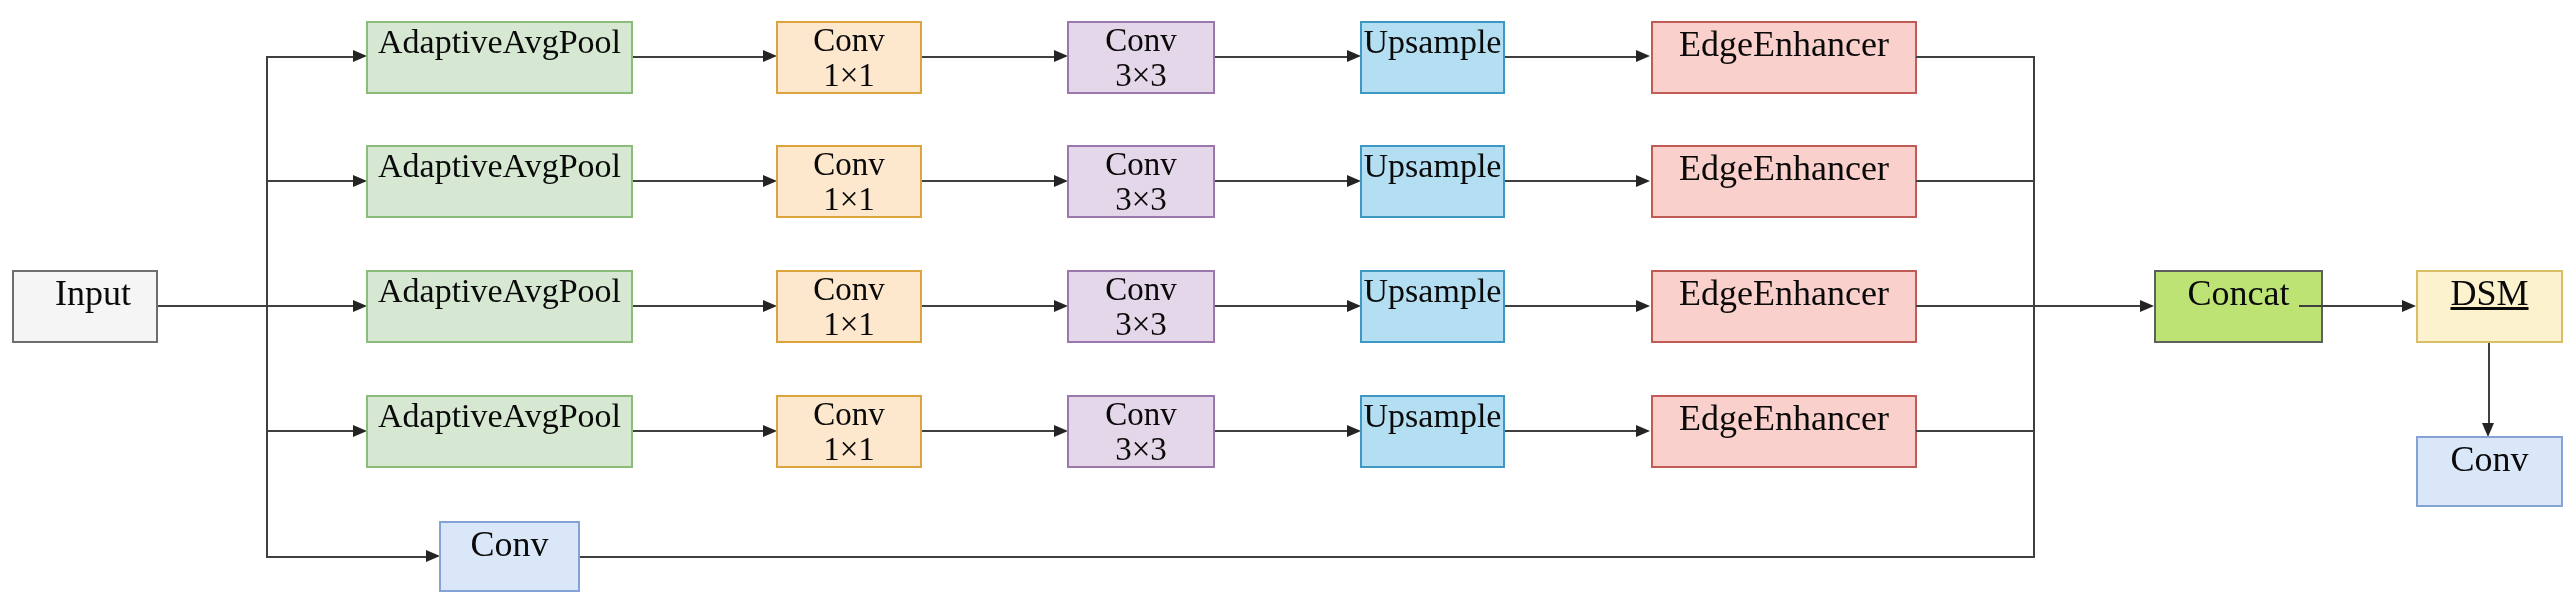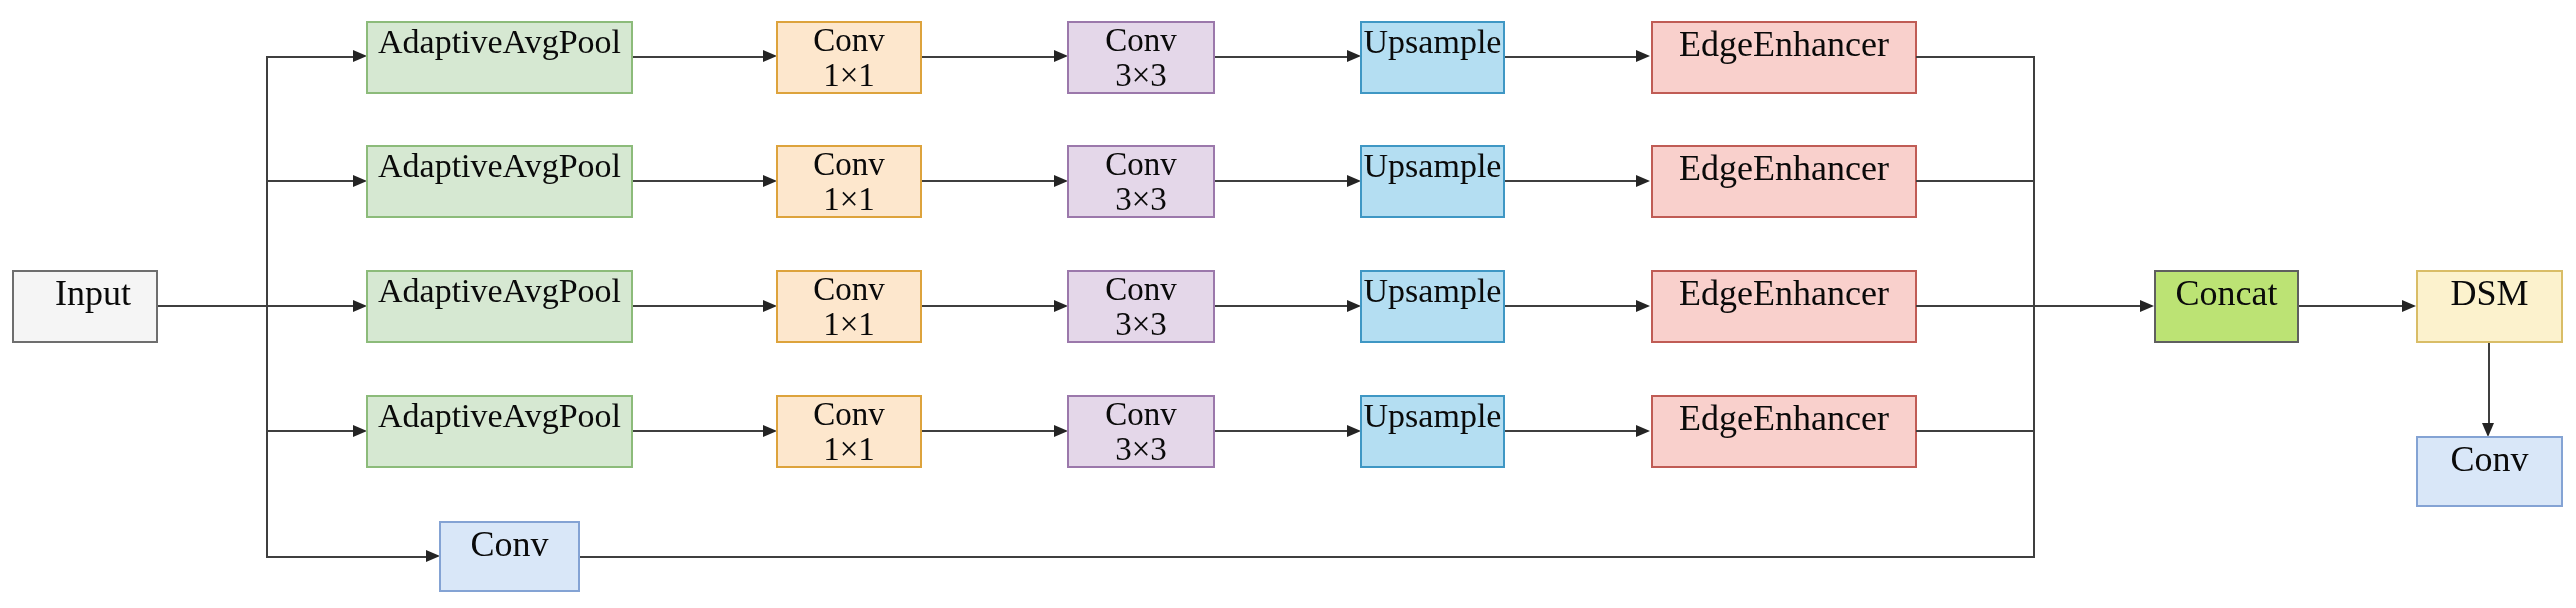--- a/index.html
+++ b/index.html
@@ -22,21 +22,21 @@
   .fs46 { font-size: 34px; }
   .l2 { font-size: 33px; line-height: 35px; }
 
   .input    { background: var(--input-fill);    border-color: var(--input-border); padding-left: 16px; }
   .pool     { background: var(--pool-fill);     border-color: var(--pool-border); }
   .conv1    { background: var(--conv1-fill);    border-color: var(--conv1-border); }
   .conv3    { background: var(--conv3-fill);    border-color: var(--conv3-border); }
   .ups      { background: var(--ups-fill);      border-color: var(--ups-border); }
   .ee       { background: var(--ee-fill);       border-color: var(--ee-border); }
   .concat   { background: var(--concat-fill);   border-color: var(--concat-border); }
-  .dsm      { background: var(--dsm-fill);      border-color: var(--dsm-border); }
+  .dsm      { background: var(--dsm-fill);      border-color: var(--dsm-border); text-decoration: underline; }
   .convblue { background: var(--convblue-fill); border-color: var(--convblue-border); }
 
   .hline { position: absolute; height: 2.2px; background: var(--line, #3f3f3f); }
   .vline { position: absolute; width: 2.2px;  background: var(--line, #3f3f3f); }
   .arr-r {
     position: absolute; width: 0; height: 0;
     border-top: 6.7px solid transparent; border-bottom: 6.7px solid transparent;
     border-left: 14px solid var(--arrow, #2a2a2a);
   }
   .arr-d {
@@ -175,21 +175,21 @@
   </div>
   <div class="hline" style="left:1916px;top:430px;width:119px"></div>
 
   <div class="hline" style="left:266px;top:556px;width:162px"></div>
   <div class="arr-r" style="left:426px;top:550px"></div>
   <div class="box convblue" style="left:439px;top:521px;width:141px;height:71px">
     <span>Conv</span>
   </div>
   <div class="hline" style="left:580px;top:556px;width:1455px"></div>
 
-  <div class="box concat" style="left:2154px;top:270px;width:145px;height:73px">
+  <div class="box concat" style="left:2154px;top:270px;width:169px;height:73px">
     <span>Concat</span>
   </div>
   <div class="hline" style="left:2299px;top:305px;width:105px"></div>
   <div class="arr-r" style="left:2402px;top:300px"></div>
   <div class="box dsm" style="left:2416px;top:270px;width:147px;height:73px">
     <span>DSM</span>
   </div>
   <div class="vline" style="left:2488px;top:343px;height:82px"></div>
   <div class="arr-d" style="left:2482px;top:423px"></div>
   <div class="box convblue" style="left:2416px;top:436px;width:147px;height:71px">

